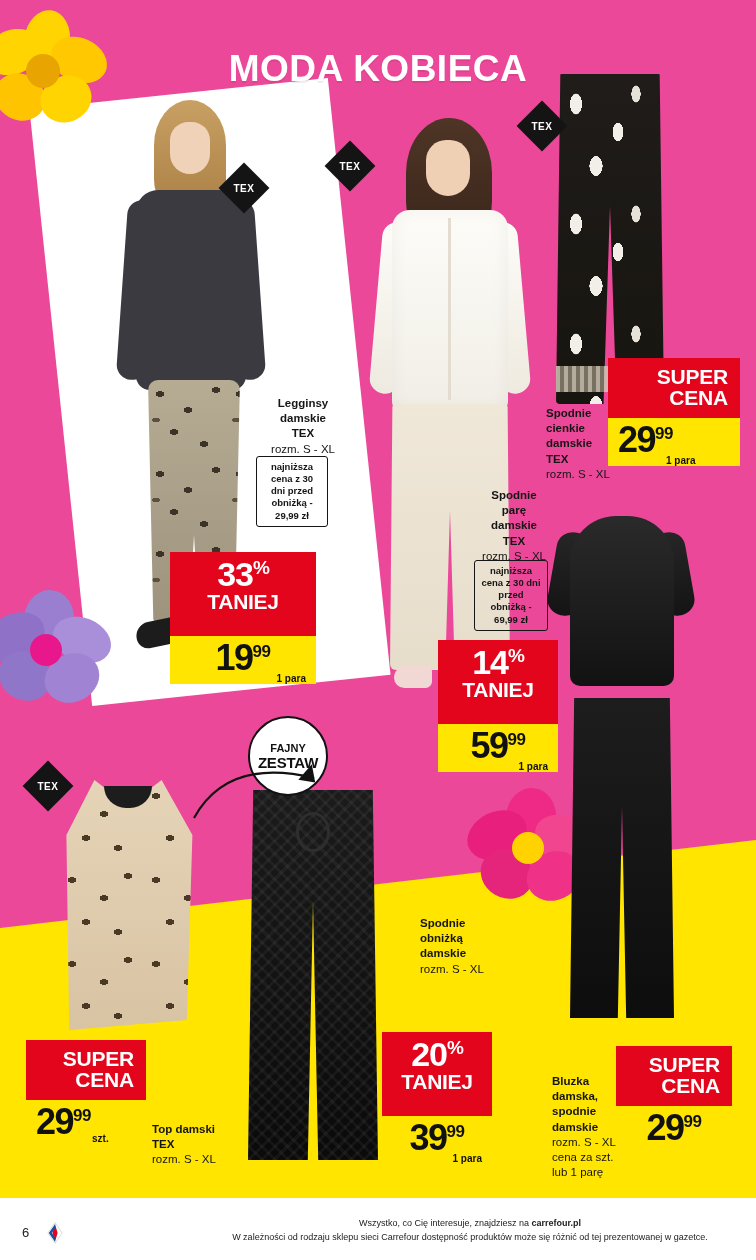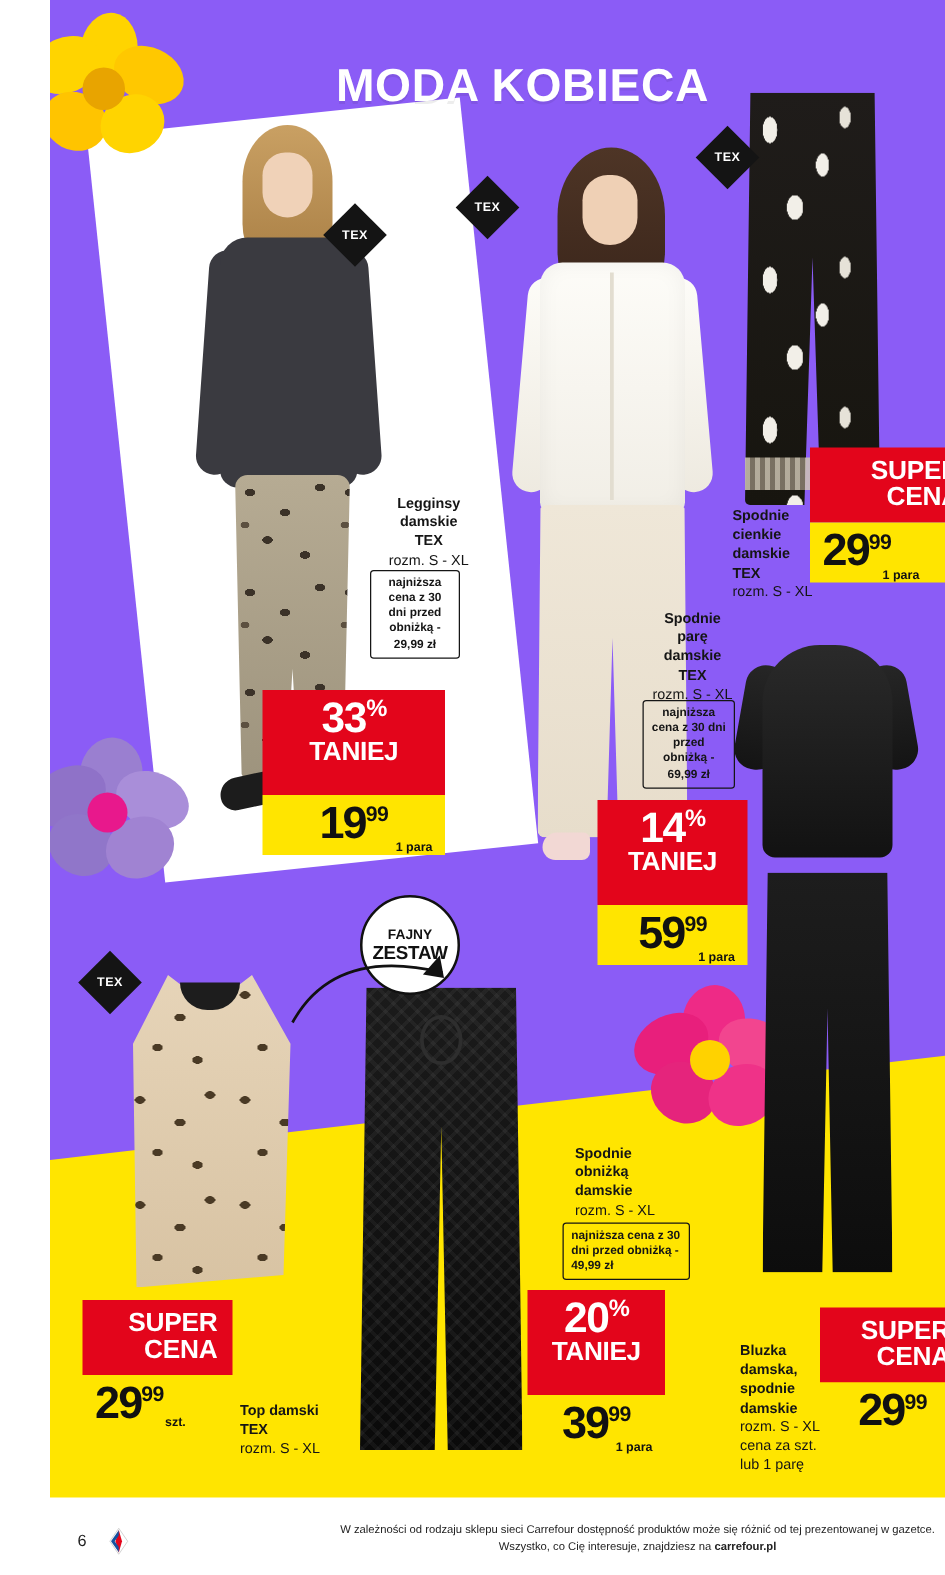--- a/index.html
+++ b/index.html
@@ -6,23 +6,22 @@
   html, body { margin: 0; padding: 0; }
   body {
     width: 756px; height: 1260px;
     font-family: "Liberation Sans", sans-serif;
     background: #ffffff;
     overflow: hidden;
     position: relative;
   }
   .page {
     position: absolute; inset: 0;
-    background: #8b5cf6;
+    background: #ec4899;
     overflow: hidden;
-    margin-left: 40px;
   }
   
   .bg-yellow-bottom {
     position: absolute;
     left: 0; bottom: 0; width: 756px; height: 420px;
     background: #ffe500;
     clip-path: polygon(0 88px, 756px 0px, 756px 420px, 0 420px);
   }
   .white-card {
     position: absolute;
@@ -492,21 +491,20 @@
     <div>TEX</div>
     <div class="sub">rozm. S - XL</div>
   </div>
 
   <div class="lbl" style="left:420px;top:916px;width:90px;">
     <div>Spodnie</div>
     <div>obniżką</div>
     <div>damskie</div>
     <div class="sub">rozm. S - XL</div>
   </div>
-  <div class="note" style="left:410px;top:978px;width:102px;">najniższa cena z 30 dni przed obniżką - 49,99 zł</div>
 
   <div class="flag f20">
     <div class="red">
       <div class="pct"><span>20</span><sup>%</sup></div>
       <div class="taniej">TANIEJ</div>
     </div>
     <div class="yellow">
       <div class="val"><span>39</span><sup>99</sup></div>
       <div class="unit">1 para</div>
     </div>
@@ -533,17 +531,17 @@
   </div>
 
   <div class="footer-white"></div>
   <div class="pagenum">6</div>
   <svg class="carrefour-logo" viewBox="0 0 40 40">
     <path d="M20 4 L31 20 L20 36 L9 20 Z" fill="#fff" stroke="#c9c9c9" stroke-width="1"></path>
     <path d="M20 6 L24 20 L20 34 L16 20 Z" fill="#e3051b"></path>
     <path d="M10.5 20 L20 6.5 L20 13 L15 20 L20 27 L20 33.5 Z" fill="#1452a0"></path>
   </svg>
   <div class="footer-text">
+    <div><span>Wszystko, co Cię interesuje, znajdziesz na </span><span class="bold">carrefour.pl</span></div>
     <div>W zależności od rodzaju sklepu sieci Carrefour dostępność produktów może się różnić od tej prezentowanej w gazetce.</div>
-    <div><span>Wszystko, co Cię interesuje, znajdziesz na </span><span class="bold">carrefour.pl</span></div>
   </div>
 
 </div>
 
 </body></html>

